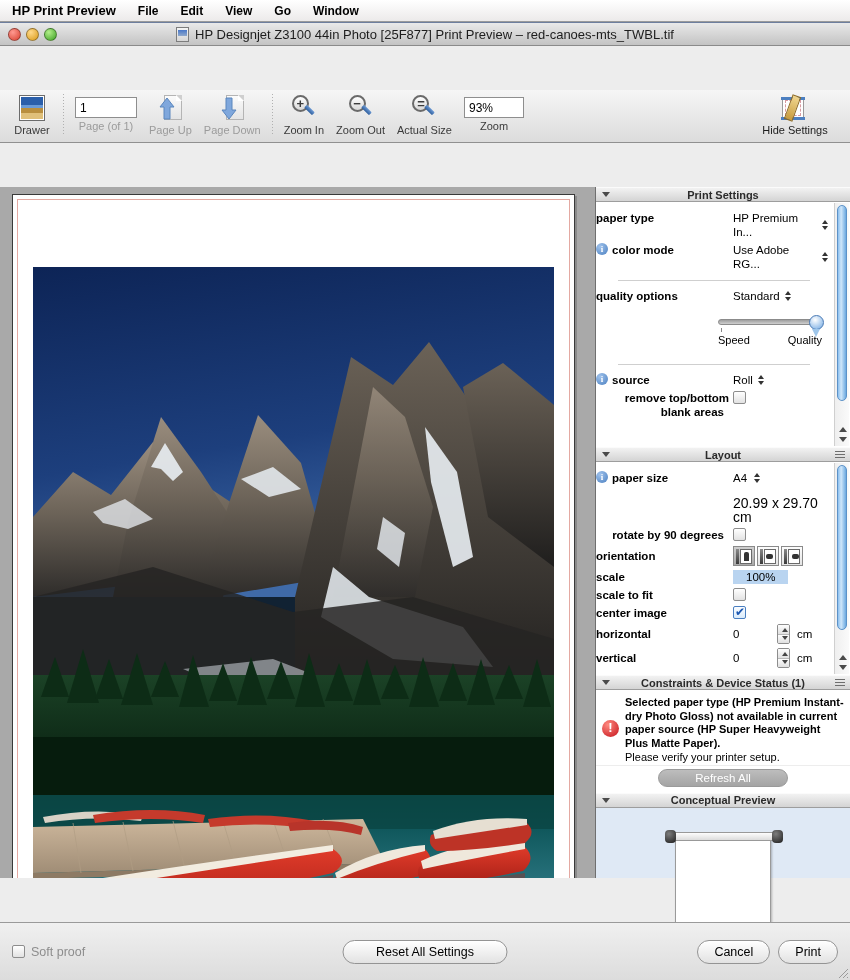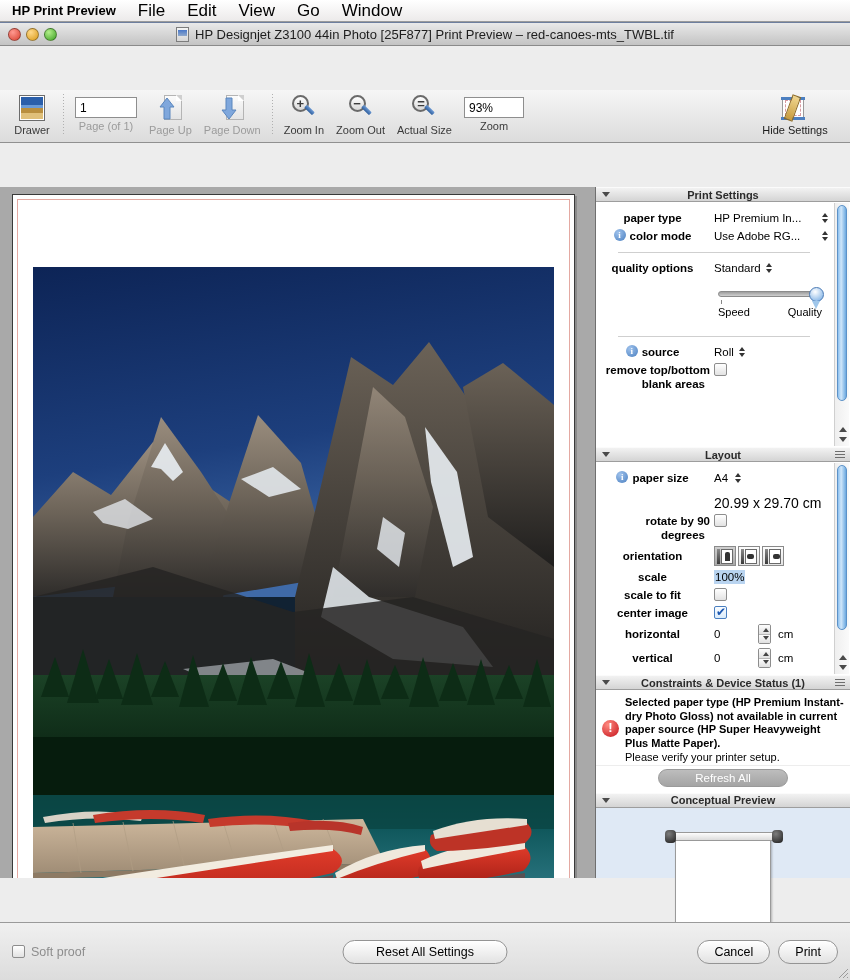--- a/index.html
+++ b/index.html
@@ -11,21 +11,21 @@
     background:#2b3a5c;
   }
 
   
   #menubar {
     height:22px; background:linear-gradient(#ffffff,#eceaea);
     border-bottom:1px solid #9a9a9a;
     display:flex; align-items:center; padding-left:12px; gap:22px;
   }
   #menubar .app { font-weight:bold; font-size:13px; }
-  #menubar .mi { font-size:17px; }
+  #menubar .mi { font-size:12px;font-weight:bold; }
 
   
   #window {
     position:absolute; left:0; top:22px; width:850px; height:958px;
     background:#ededed; display:flex; flex-direction:column;
     border-top:1px solid #6d7e9e;
     gap:44px;
   }
   #titlebar {
     height:23px; position:relative;
@@ -144,32 +144,32 @@
   .sect-body { background:#fff; position:relative; overflow:hidden; }
 
   .row { display:flex; align-items:flex-start; padding:2px 0; }
   .rlabel { width:100px; text-align:right; font-weight:bold; font-size:11.5px;
      padding-right:5px; color:#000; line-height:14px; }
   .rvalue { flex:1; font-size:11.5px; line-height:14px; display:flex; align-items:center; gap:4px; }
   .info-i { width:12px; height:12px; border-radius:50%; flex:0 0 12px;
      background:radial-gradient(circle at 35% 30%,#9fc2ec,#4a7fc0);
      color:#fff; font-size:9px; font-weight:bold; text-align:center; line-height:12px;
      font-family:"Liberation Serif", serif; }
-  .lab-wrap { display:flex; align-items:flex-start; width:118px; justify-content:center; gap:4px; }
+  .lab-wrap { display:flex; align-items:flex-start; width:137px; justify-content:flex-start; gap:4px; }
   .popup-arrows { width:9px; height:14px; position:relative; flex:0 0 9px; }
   .popup-arrows:before, .popup-arrows:after{ content:""; position:absolute; left:1px;
      border-style:solid; border-color:#333 transparent; }
   .popup-arrows:before{ top:2px; border-width:0 3.5px 4px 3.5px; }
   .popup-arrows:after { bottom:2px; border-width:4px 3.5px 0 3.5px; }
   .cb { width:13px; height:13px; background:linear-gradient(#ffffff,#e2e2e2);
      border:1px solid #8d8d8d; border-radius:2px; position:relative; }
   .cb.checked{ background:linear-gradient(#fbfdff,#d9ebfb); border-color:#4a7fc0; }
   .cb.checked:after{ content:"✔"; position:absolute; left:1px; top:-2px;
      font-size:12px; color:#1a56b0; }
-  .hl { background:#b9d4f0; padding:0 1px;text-align:right; }
+  .hl { background:#b9d4f0; padding:0 13px;text-align:right; }
 
   .hr { height:1px; background:#cfcfcf; margin:7px 22px 6px 22px; }
 
   .slider { width:100px; height:6px; border-radius:3px; position:relative;
      background:linear-gradient(#9d9d9d,#cfcfcf); border:1px solid #8b8b8b; }
   .slider .knob{ position:absolute; right:-7px; top:-5px; width:15px; height:15px;
      border-radius:50%; background:radial-gradient(circle at 40% 30%,#ffffff,#6ea7e2);
      border:1px solid #4a7ab5; }
   .slider .pin{ position:absolute; right:-3px; top:9px; width:0;height:0;
      border-width:8px 4px 0 4px; border-style:solid; border-color:#9fc6ea transparent; }

